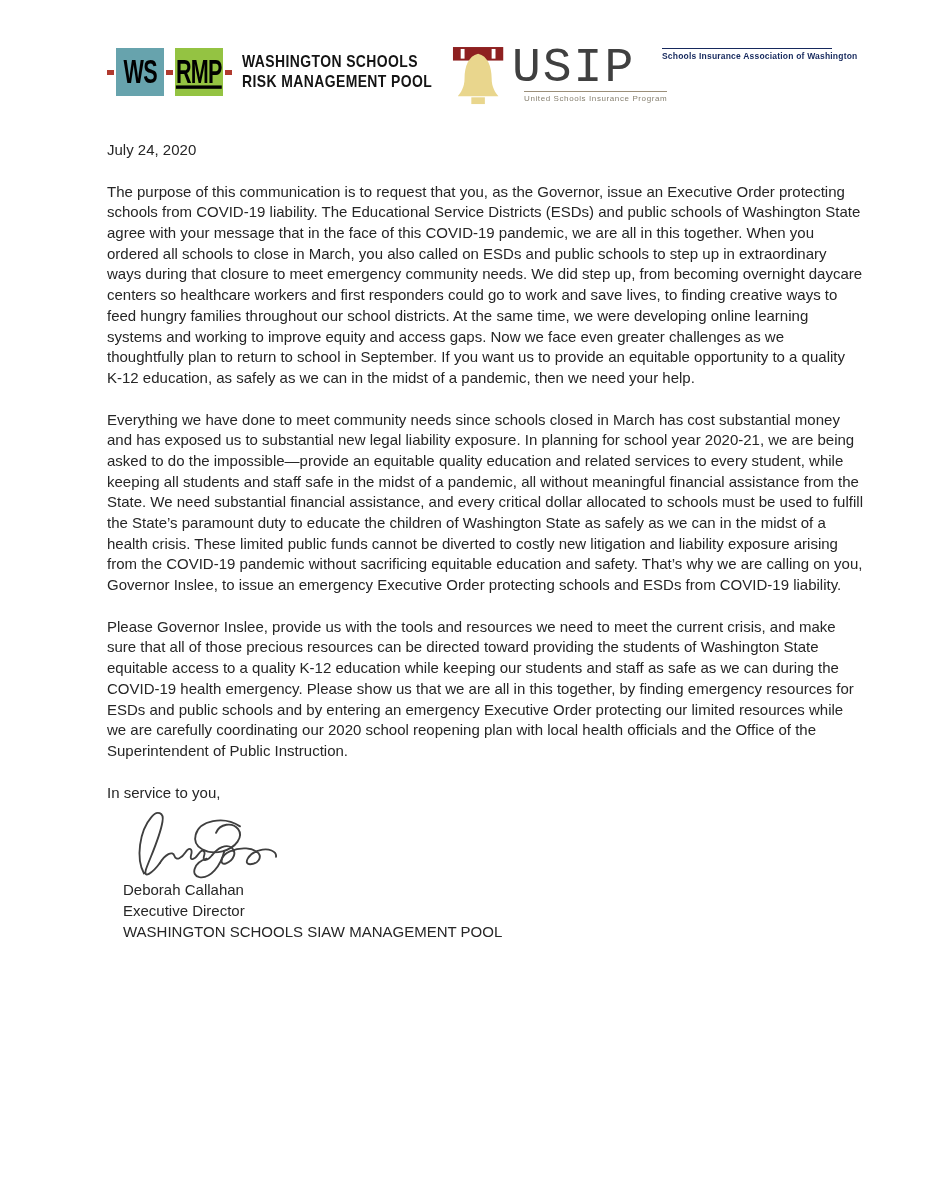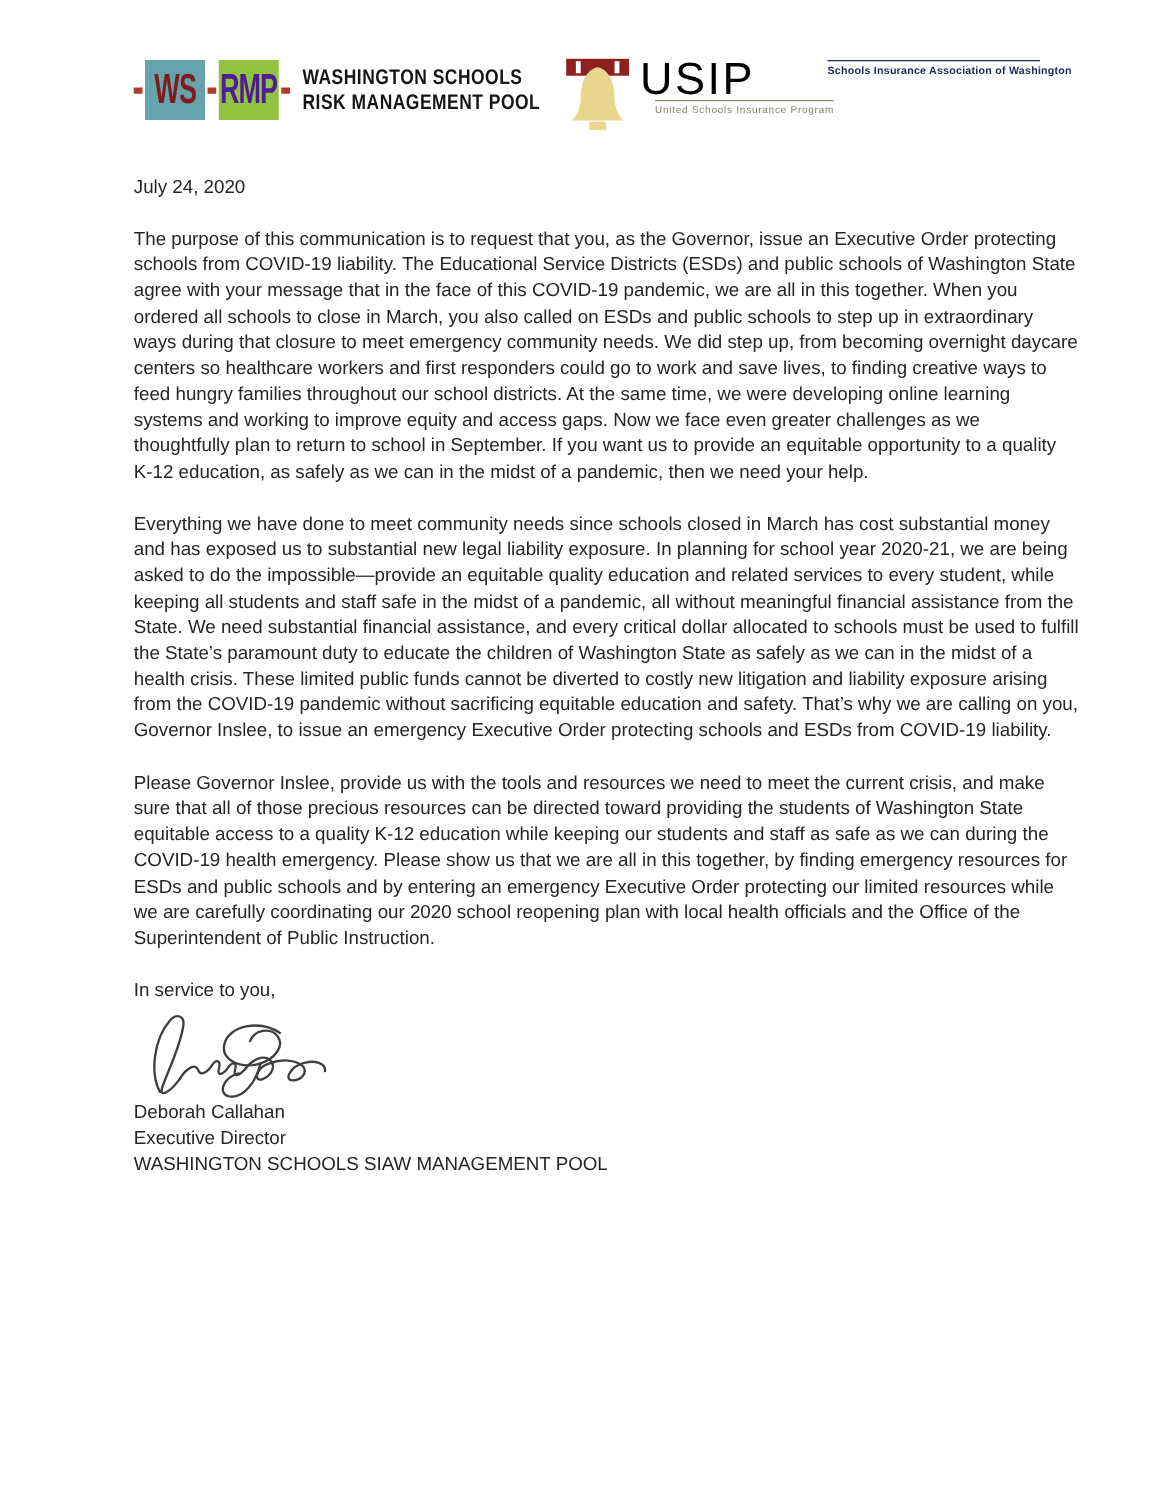--- a/index.html
+++ b/index.html
@@ -16,35 +16,35 @@
   }
   
   .logos { position: relative; height: 62px; margin-top: 46px; }
   .wsrmp { position: absolute; left: 105px; top: 2px; display: flex; align-items: center; }
   .sq {
     width: 48px; height: 48px;
     display: flex; align-items: center; justify-content: center;
     font-weight: bold; font-size: 30px; line-height: 1;
   }
   .sq span { display: inline-block; transform: scale(0.72, 1.12); letter-spacing: -1px; }
-  .sq.teal  { background: #67a3ad; color: #7f1d1d; }
-  .sq.green { background: #94c342; color: #4c1d95; }
+  .sq.teal  { background: #67a3ad; color: #000000; }
+  .sq.green { background: #94c342; color: #000000; text-decoration: underline; }
   .tick { width: 7px; height: 5px; background: #b03a2e; margin: 0 2px; }
   .wsrmp-text {
     margin-left: 8px;
     font-weight: bold; font-size: 17px; line-height: 1.18;
     color: #141414; white-space: nowrap;
     transform: scaleX(0.82); transform-origin: left center;
     letter-spacing: 0.5px;
   }
   .usip { position: absolute; left: 452px; top: 0; display: flex; align-items: flex-start; }
   .usip-right { margin-left: 2px; }
   .usip-acronym {
-    font-family: Liberation Sans, sans-serif;
-    font-size: 36px; line-height: 0.92; color: #000000; letter-spacing: 2px;
+    font-family: Liberation Mono, monospace;
+    font-size: 48px; line-height: 0.92; color: #404040; letter-spacing: 2px;
   }
   .usip-tag {
     font-size: 8px; color: #857f6f; letter-spacing: 0.6px;
     border-top: 1px solid #9b8f7a; padding-top: 2px; margin-top: 1px;
     white-space: nowrap;
     margin-left: 12px;
   }
   .siaw { position: absolute; left: 662px; top: 0; width: 170px; }
   .siaw-top { display: flex; align-items: flex-end; }
   .siaw-acronym {
@@ -58,21 +58,21 @@
   .siaw-tag {
     font-weight: bold; font-size: 8.5px; color: #16295d;
     letter-spacing: 0.2px; white-space: nowrap;
     border-top: 1px solid #16295d; padding-top: 2px; margin-top: 2px;
   }
   
   .body { padding: 32px 70px 0 107px; }
   .body p { font-size: 15px; line-height: 1.38; margin-bottom: 21px; }
   .closing { margin-bottom: 4px !important; }
   
-  .sig-row { display: flex; }
+  .sig-row { display: flex; margin-left: 16px; }
   .sig-col { width: 441px; }
   .sig-col.right { flex: 1; }
   .sig-art { display: block; height: 72px; }
   .sig-line { font-size: 15px; line-height: 1.4; }
   svg .stroke { fill: none; stroke: #3f3f3f; stroke-width: 2; stroke-linecap: round; }
 </style>
 </head>
 <body>
 
 <div class="page">

